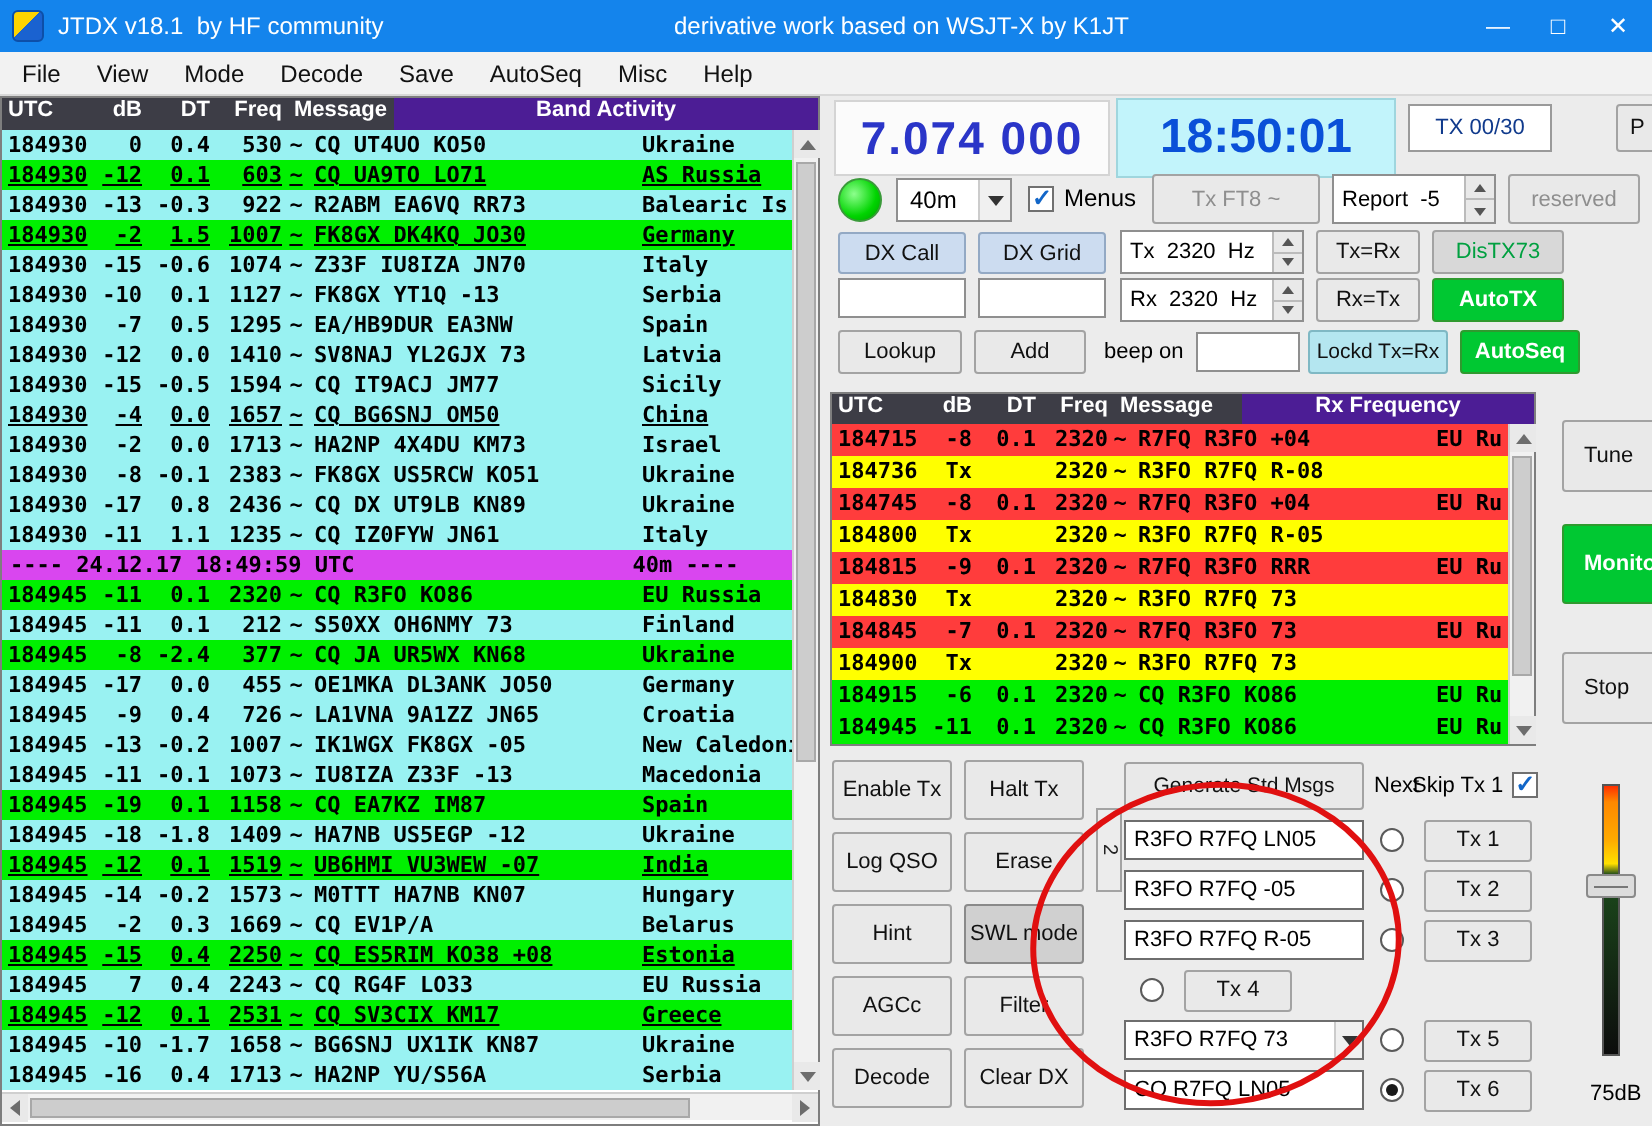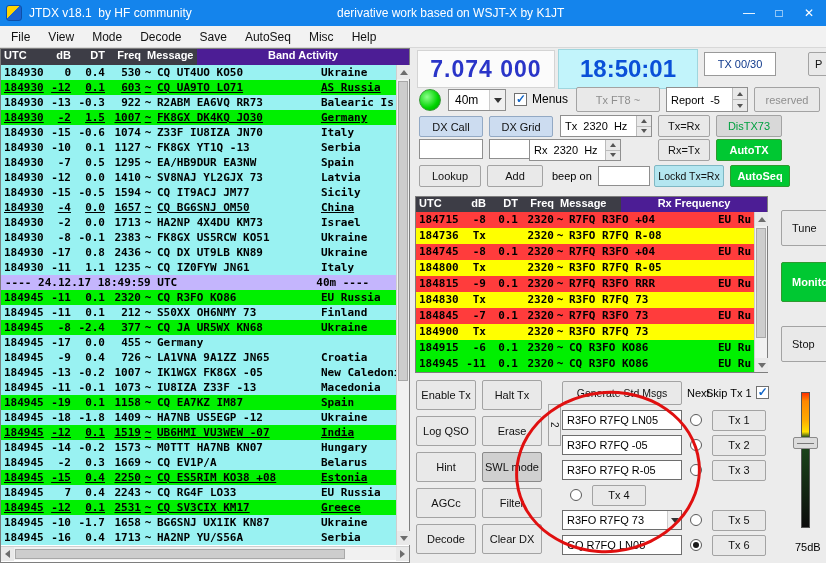--- a/index.html
+++ b/index.html
@@ -24,21 +24,21 @@
   .panel{position:absolute;background:#fff;border:1px solid #7e7e7e}
   .thead{position:absolute;left:0;top:0;right:0;height:16px;display:flex;font-size:11px;font-weight:bold;color:#fff}
   .hdr-dark{height:16px;background:#3d3d46;display:flex;align-items:flex-start}
   .hdr-teal{flex:1;height:16px;background:#4c1d95;display:flex;align-items:flex-start;justify-content:center}
   .trow{display:flex;height:15px;line-height:15px;font-family:"DejaVu Sans Mono",monospace;font-weight:bold;font-size:11px;color:#000;white-space:nowrap}
   .rx .trow{height:16px;line-height:16px}
   .bg-cyan{background:#99f2f2}
   .bg-green{background:#00f000}
   .bg-red{background:#ff3c3c}
   .bg-yellow{background:#ffff00}
-  .sep{background:#c4b5fd;white-space:pre;padding-left:4px}
+  .sep{background:#d946ef;white-space:pre;padding-left:4px}
   .ul span{text-decoration:underline}
   .ba .c-utc{width:44px;padding-left:3px}
   .ba .c-db{width:26px;text-align:right}
   .ba .c-dt{width:34px;text-align:right}
   .ba .c-freq{width:36px;text-align:right}
   .ba .c-tilde{width:14px;text-align:center}
   .ba .c-msg{width:164px;padding-left:2px;overflow:hidden}
   .ba .c-country{flex:1;padding-left:2px;overflow:hidden}
   .rx .c-utc{width:44px;padding-left:3px}
   .rx .c-db{width:26px;text-align:right}
@@ -295,20 +295,21 @@
           <span class="c-tilde">~</span>
           <span class="c-msg">CQ JA UR5WX KN68</span>
           <span class="c-country">Ukraine</span>
         </div>
         <div class="trow bg-cyan">
           <span class="c-utc">184945</span>
           <span class="c-db">-17</span>
           <span class="c-dt">0.0</span>
           <span class="c-freq">455</span>
           <span class="c-tilde">~</span>
+          <span class="c-msg">OE1MKA DL3ANK JO50</span>
           <span class="c-country">Germany</span>
         </div>
         <div class="trow bg-cyan">
           <span class="c-utc">184945</span>
           <span class="c-db">-9</span>
           <span class="c-dt">0.4</span>
           <span class="c-freq">726</span>
           <span class="c-tilde">~</span>
           <span class="c-msg">LA1VNA 9A1ZZ JN65</span>
           <span class="c-country">Croatia</span>
@@ -469,21 +470,21 @@
   <div class="btn" style="position:absolute;left:489px;top:116px;width:64px;height:21px;background:#ccdcf0;border-color:#93a9c4">DX Grid</div>
   <div class="spin" style="left:560px;top:115px;width:92px;height:22px">
     <span style="white-space:pre">Tx  2320  Hz</span>
     <span class="spin-arrows"><span class="sa"><span class="tu"></span></span><span class="sa"><span class="td"></span></span></span>
   </div>
   <div class="btn" style="position:absolute;left:658px;top:115px;width:52px;height:22px">Tx=Rx</div>
   <div class="btn greentext" style="position:absolute;left:716px;top:115px;width:66px;height:22px;background:#d8d8d8">DisTX73</div>
 
   <div class="input" style="position:absolute;left:419px;top:139px;width:64px;height:20px"></div>
   <div class="input" style="position:absolute;left:489px;top:139px;width:64px;height:20px"></div>
-  <div class="spin" style="left:529px;top:139px;width:92px;height:22px">
+  <div class="spin" style="left:560px;top:139px;width:92px;height:22px">
     <span style="white-space:pre">Rx  2320  Hz</span>
     <span class="spin-arrows"><span class="sa"><span class="tu"></span></span><span class="sa"><span class="td"></span></span></span>
   </div>
   <div class="btn" style="position:absolute;left:658px;top:139px;width:52px;height:22px">Rx=Tx</div>
   <div class="btn green" style="position:absolute;left:716px;top:139px;width:66px;height:22px">AutoTX</div>
 
   <div class="btn" style="position:absolute;left:419px;top:165px;width:62px;height:22px">Lookup</div>
   <div class="btn" style="position:absolute;left:487px;top:165px;width:56px;height:22px">Add</div>
   <span class="lbl" style="left:552px;top:170px">beep on</span>
   <div class="input" style="position:absolute;left:598px;top:166px;width:52px;height:20px"></div>

